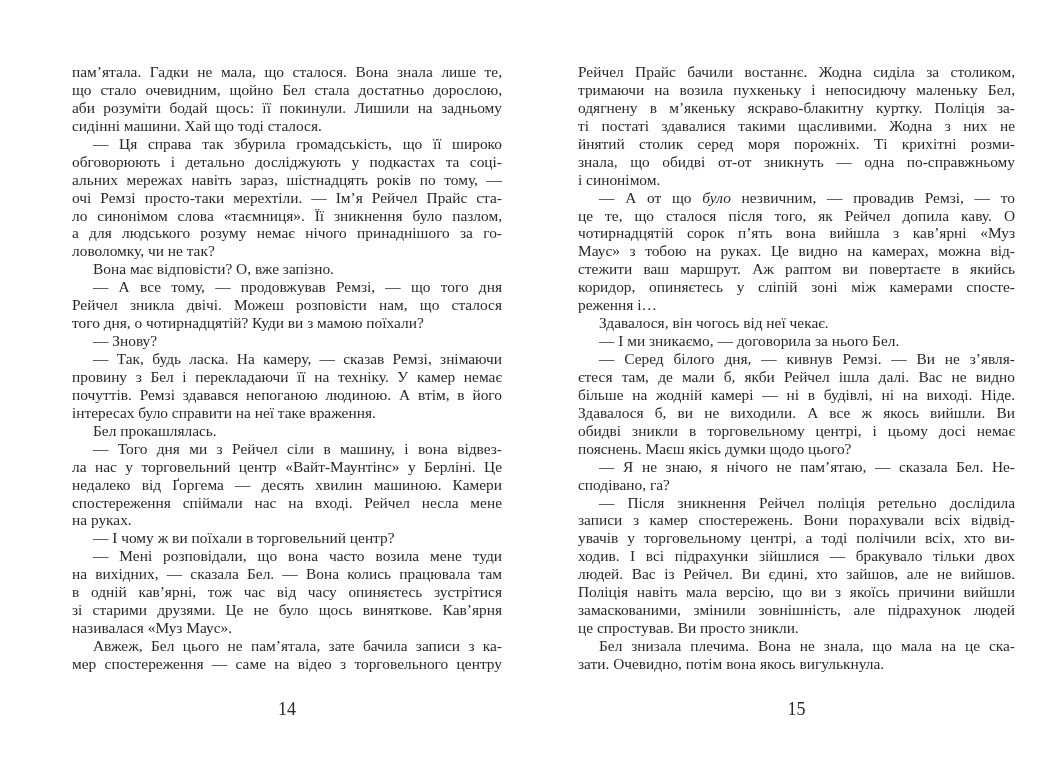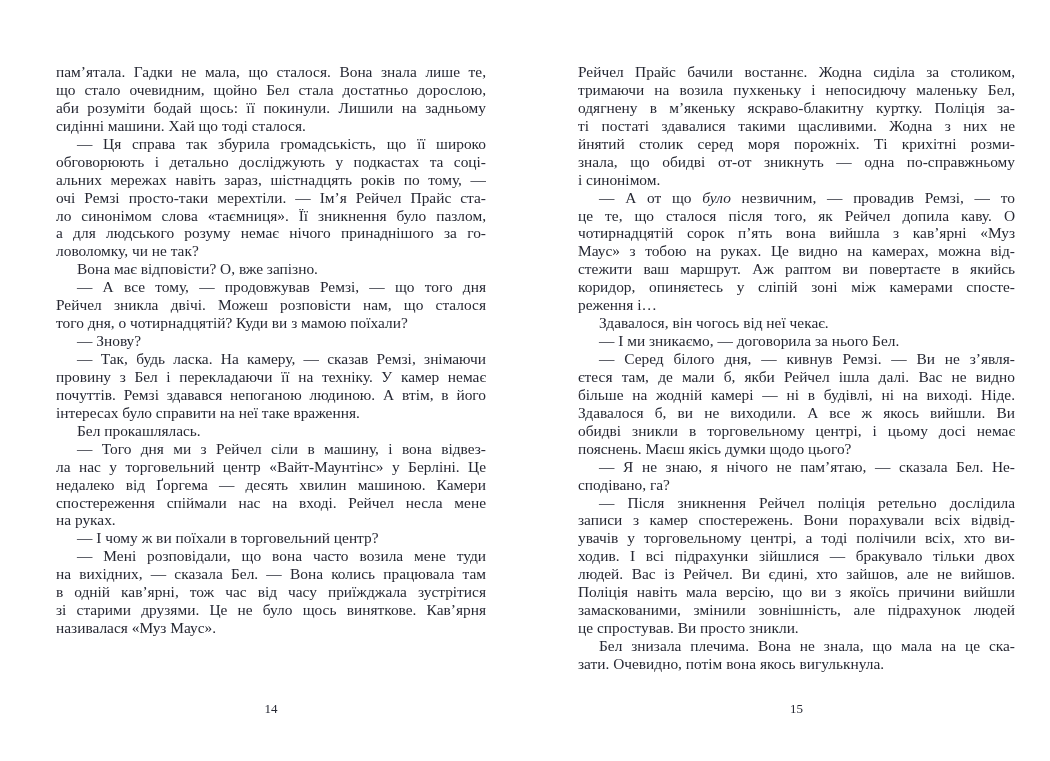--- a/index.html
+++ b/index.html
@@ -16,21 +16,21 @@
   }
   .spread {
     position: absolute;
     inset: 0;
   }
   .page {
     position: absolute;
     top: 0;
     height: 761px;
   }
-  .page-left  { left: 56px;  width: 430px; }
+  .page-left  { left: 72px;  width: 430px; }
   .page-right { left: 578px; width: 437px; }
   .text-column {
     position: absolute;
     top: 63px;
     left: 0;
     right: 0;
     color: var(--ink, #262833);
     font-size: 15.4px;
     line-height: 17.95px;
   }
@@ -47,21 +47,21 @@
   .line.indent {
     text-indent: 21px;
   }
   .line i { font-style: italic; }
   .page-number {
     position: absolute;
     top: 701px;
     left: 0;
     right: 0;
     text-align: center;
-    font-size: 13px;
+    font-size: 18px;
     line-height: 16px;
     color: var(--ink, #262833);
   }
 </style>
 </head>
 <body>
 
 <div class="spread">
   <section class="page page-left">
     <div class="text-column" id="col-left">
@@ -106,23 +106,27 @@
           <div class="line"><span>недалеко від Ґоргема — десять хвилин машиною. Камери</span></div>
           <div class="line"><span>спостереження спіймали нас на вході. Рейчел несла мене</span></div>
           <div class="line last"><span>на руках.</span></div>
         </div>
         <div class="paragraph">
           <div class="line indent last"><span>— І чому ж ви поїхали в торговельний центр?</span></div>
         </div>
         <div class="paragraph">
           <div class="line indent"><span>— Мені розповідали, що вона часто возила мене туди</span></div>
           <div class="line"><span>на вихідних, — сказала Бел. — Вона колись працювала там</span></div>
-          <div class="line"><span>в одній кав’ярні, тож час від часу приїжджала зустрітися</span></div>
+          <div class="line"><span>в одній кав’ярні, тож час від часу опиняєтесь зустрітися</span></div>
           <div class="line"><span>зі старими друзями. Це не було щось виняткове. Кав’ярня</span></div>
           <div class="line last"><span>називалася «Муз Маус».</span></div>
+        </div>
+        <div class="paragraph">
+          <div class="line indent"><span>Авжеж, Бел цього не пам’ятала, зате бачила записи з ка-</span></div>
+          <div class="line"><span>мер спостереження — саме на відео з торговельного центру</span></div>
         </div>
       </div>
     <div class="page-number">14</div>
   </section>
   <section class="page page-right">
     <div class="text-column" id="col-right">
         <div class="paragraph">
           <div class="line"><span>Рейчел Прайс бачили востаннє. Жодна сиділа за столиком,</span></div>
           <div class="line"><span>тримаючи на возила пухкеньку і непосидючу маленьку Бел,</span></div>
           <div class="line"><span>одягнену в м’якеньку яскраво-блакитну куртку. Поліція за-</span></div>

